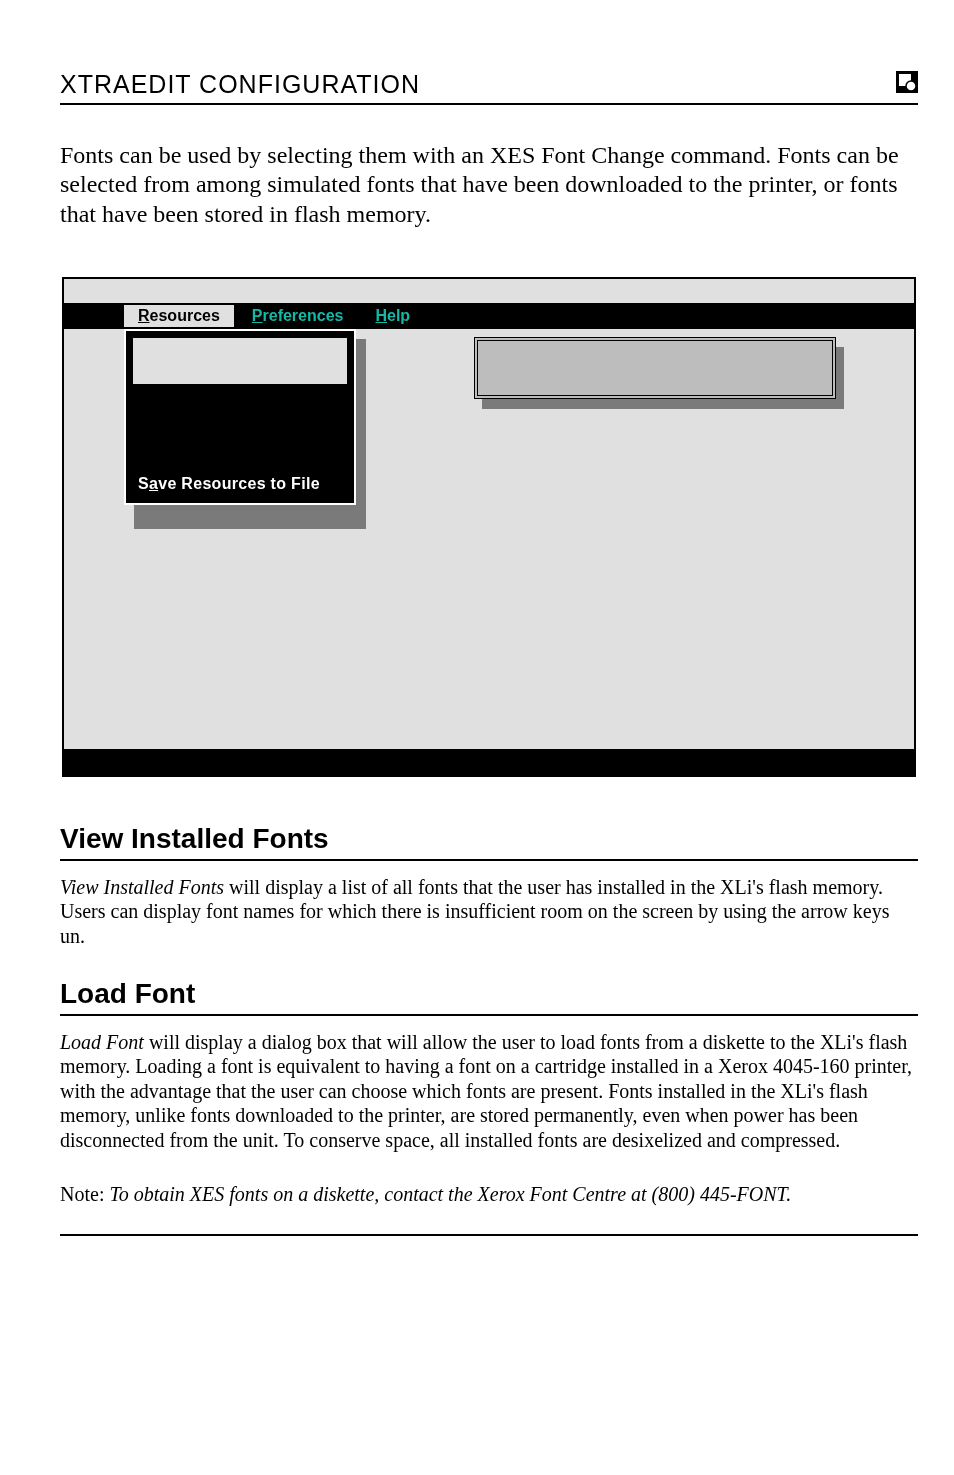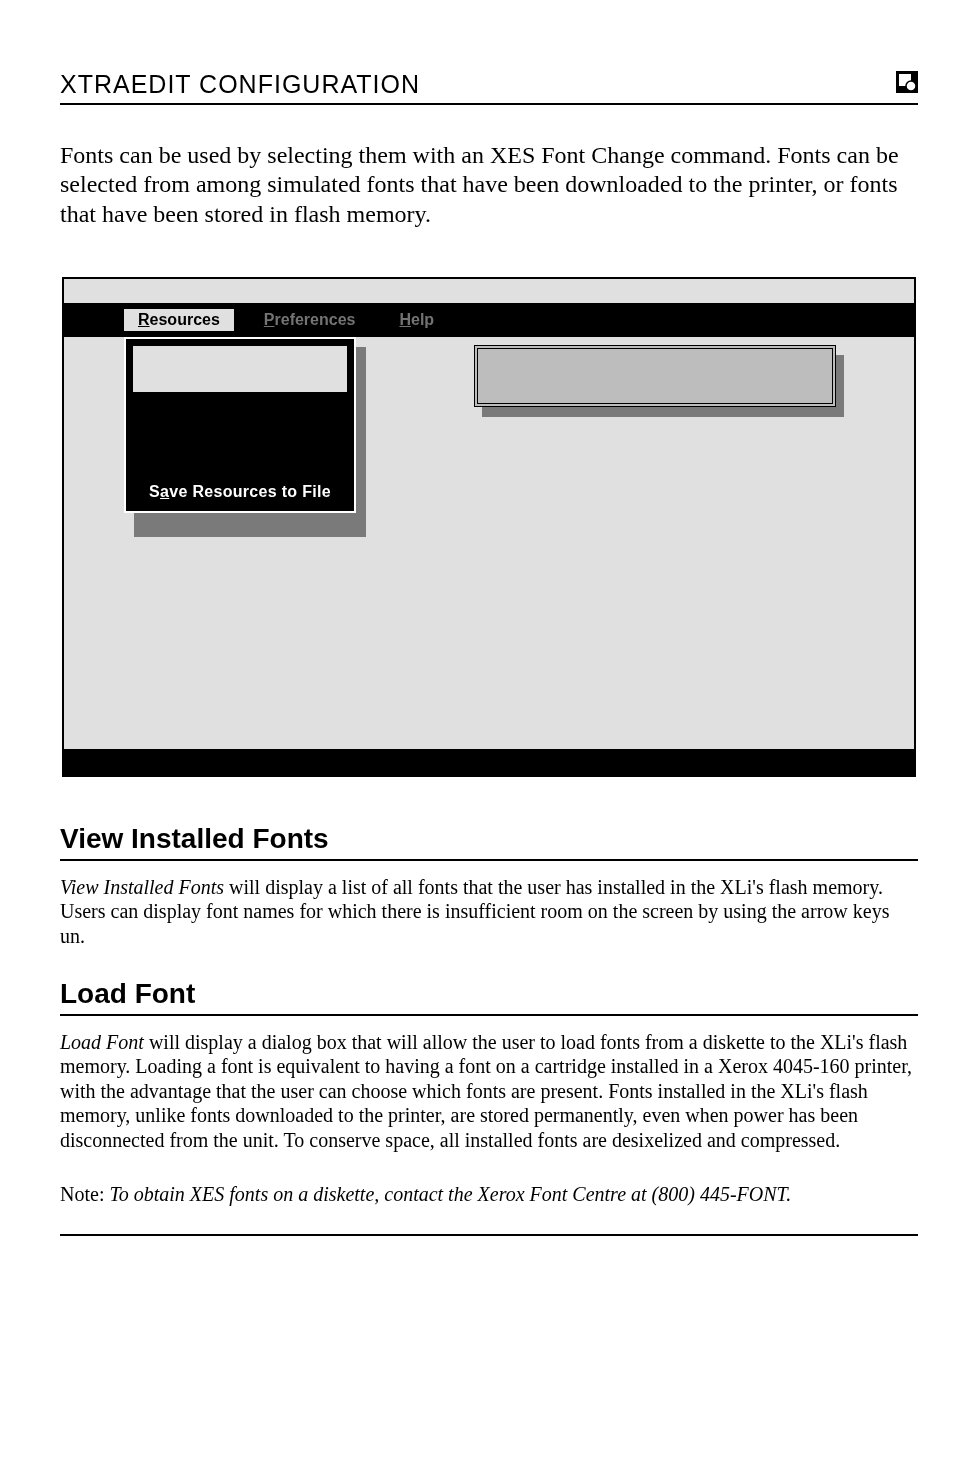--- a/index.html
+++ b/index.html
@@ -5,31 +5,31 @@
   * { box-sizing: border-box; margin: 0; padding: 0; }
   html, body { width: 954px; height: 1475px; background: #fff; font-family: "Times New Roman", Times, serif; color: #000; }
   .page { padding: 70px 36px 40px 60px; position: relative; }
   .header-row { display: flex; align-items: baseline; justify-content: space-between; margin-bottom: 4px; }
   .header-title { font-family: "Trebuchet MS", "Lucida Sans", sans-serif; font-size: 25px; letter-spacing: 1px; }
   .header-rule { border: none; border-top: 2px solid #000; margin-bottom: 36px; }
   .top-icon { width: 22px; height: 22px; }
   .intro { font-size: 24px; line-height: 1.22; margin-bottom: 48px; }
   .figure { border: 2px solid #000; height: 500px; margin: 0 2px 46px 2px; background: #e0e0e0; position: relative; overflow: hidden; }
   .fig-top-bar { height: 24px; background: #e0e0e0; }
-  .menubar { height: 34px; background: #000; display: flex; align-items: center; padding-left: 60px; gap: 16px; }
-  .menubar-item { font-family: Arial, sans-serif; font-weight: bold; font-size: 16px; color: #737373; padding: 2px 14px; position: relative; }
+  .menubar { height: 26px; background: #000; display: flex; align-items: center; padding-left: 60px; gap: 4px; }
+  .menubar-item { font-family: Arial, sans-serif; font-weight: bold; font-size: 16px; color: #14b8a6; padding: 2px 14px; position: relative; }
   .menubar-item.hi { background: #e0e0e0; color: #000; }
   .menubar-item .ul { text-decoration: underline; }
   .menu-body { position: relative; flex: 1; }
   .dropdown { position: absolute; left: 60px; top: 0; width: 232px; background: #000; border: 2px solid #fff; }
   .dropshadow { position: absolute; left: 70px; top: 10px; width: 232px; height: 190px; background: #7a7a7a; z-index: 0; }
   .dd-stack { position: relative; z-index: 1; }
   .dd-blank { height: 48px; background: #e0e0e0; margin: 6px 6px 0 6px; border: 1px solid #000; }
   .dd-spacer { height: 80px; }
-  .dd-item { font-family: Arial, sans-serif; font-weight: bold; font-size: 16px; color: #fff; padding: 10px 12px; letter-spacing: .3px; text-align: center; }
+  .dd-item { font-family: Arial, sans-serif; font-weight: bold; font-size: 16px; color: #fff; padding: 10px 12px; letter-spacing: .3px; }
   .dd-item .ul { text-decoration: underline; }
   .side-box-shadow { position: absolute; left: 418px; top: 18px; width: 362px; height: 62px; background: #7a7a7a; }
   .side-box { position: absolute; left: 410px; top: 8px; width: 362px; height: 62px; background: #bdbdbd; border: 4px double #000; }
   .fig-bottom-bar { position: absolute; left: 0; right: 0; bottom: 0; height: 26px; background: #000; }
   .section-h { font-family: "Trebuchet MS", "Lucida Sans", sans-serif; font-size: 28px; margin-bottom: 4px; }
   .section-rule { border: none; border-top: 2px solid #000; margin-bottom: 14px; }
   .body-p { font-size: 20px; line-height: 1.22; margin-bottom: 30px; }
   .italic { font-style: italic; }
   .footer-rule { border: none; border-top: 2px solid #000; margin-top: 28px; }
 </style>

